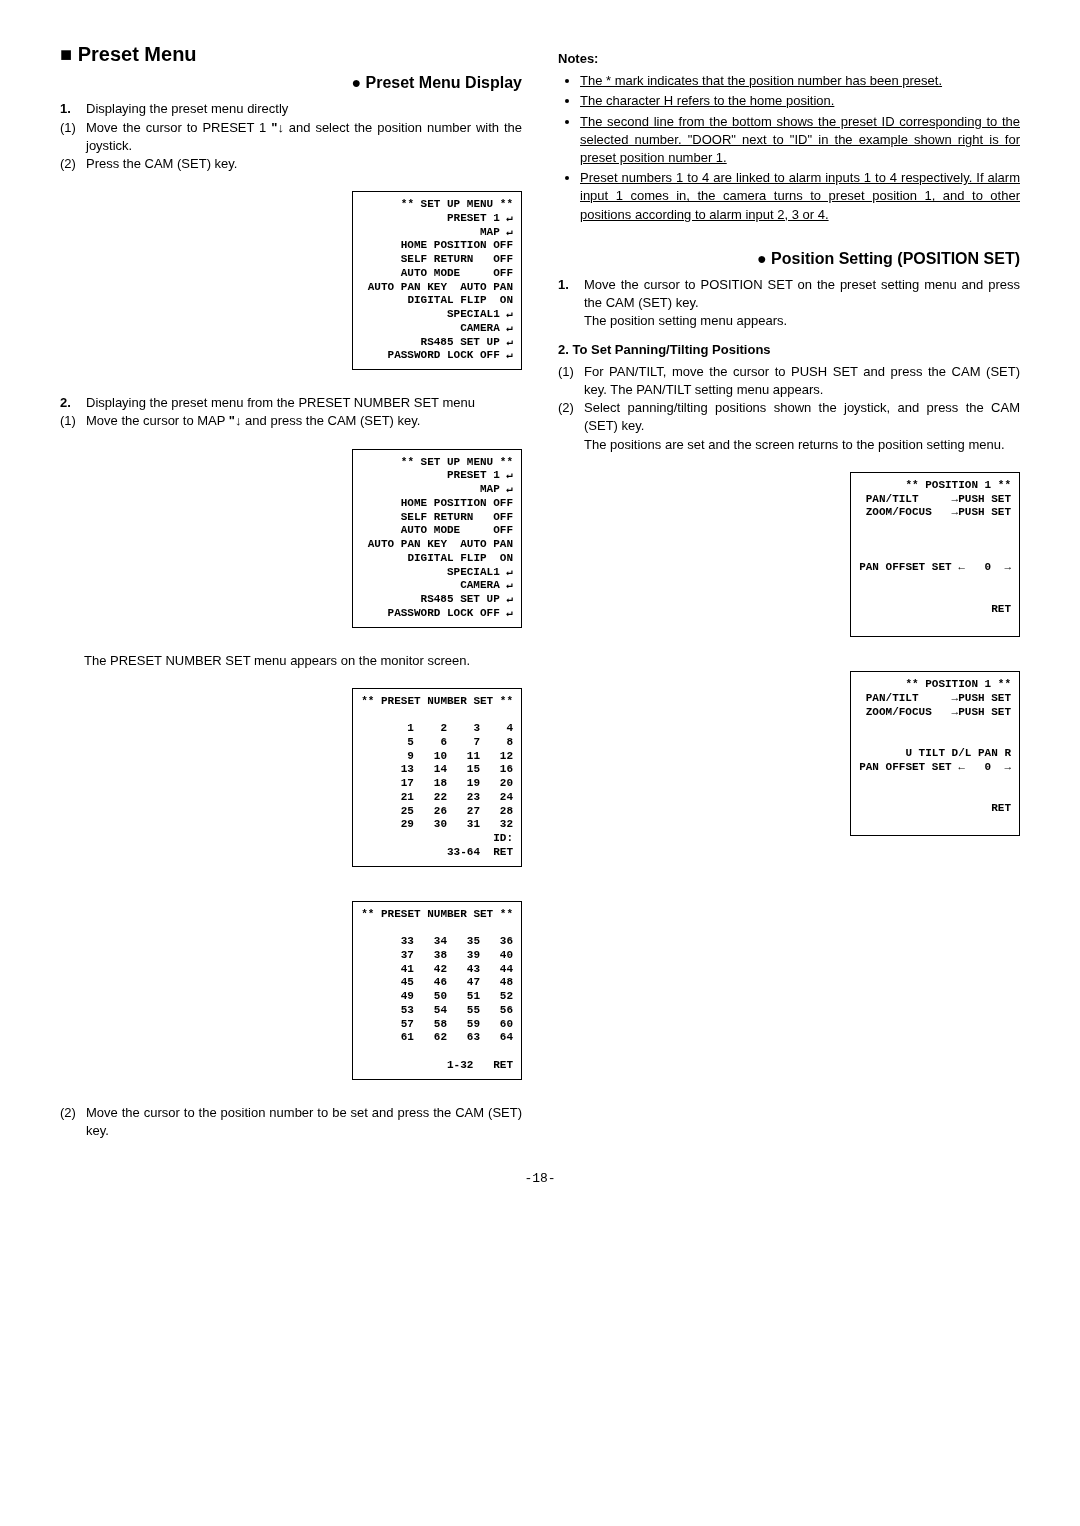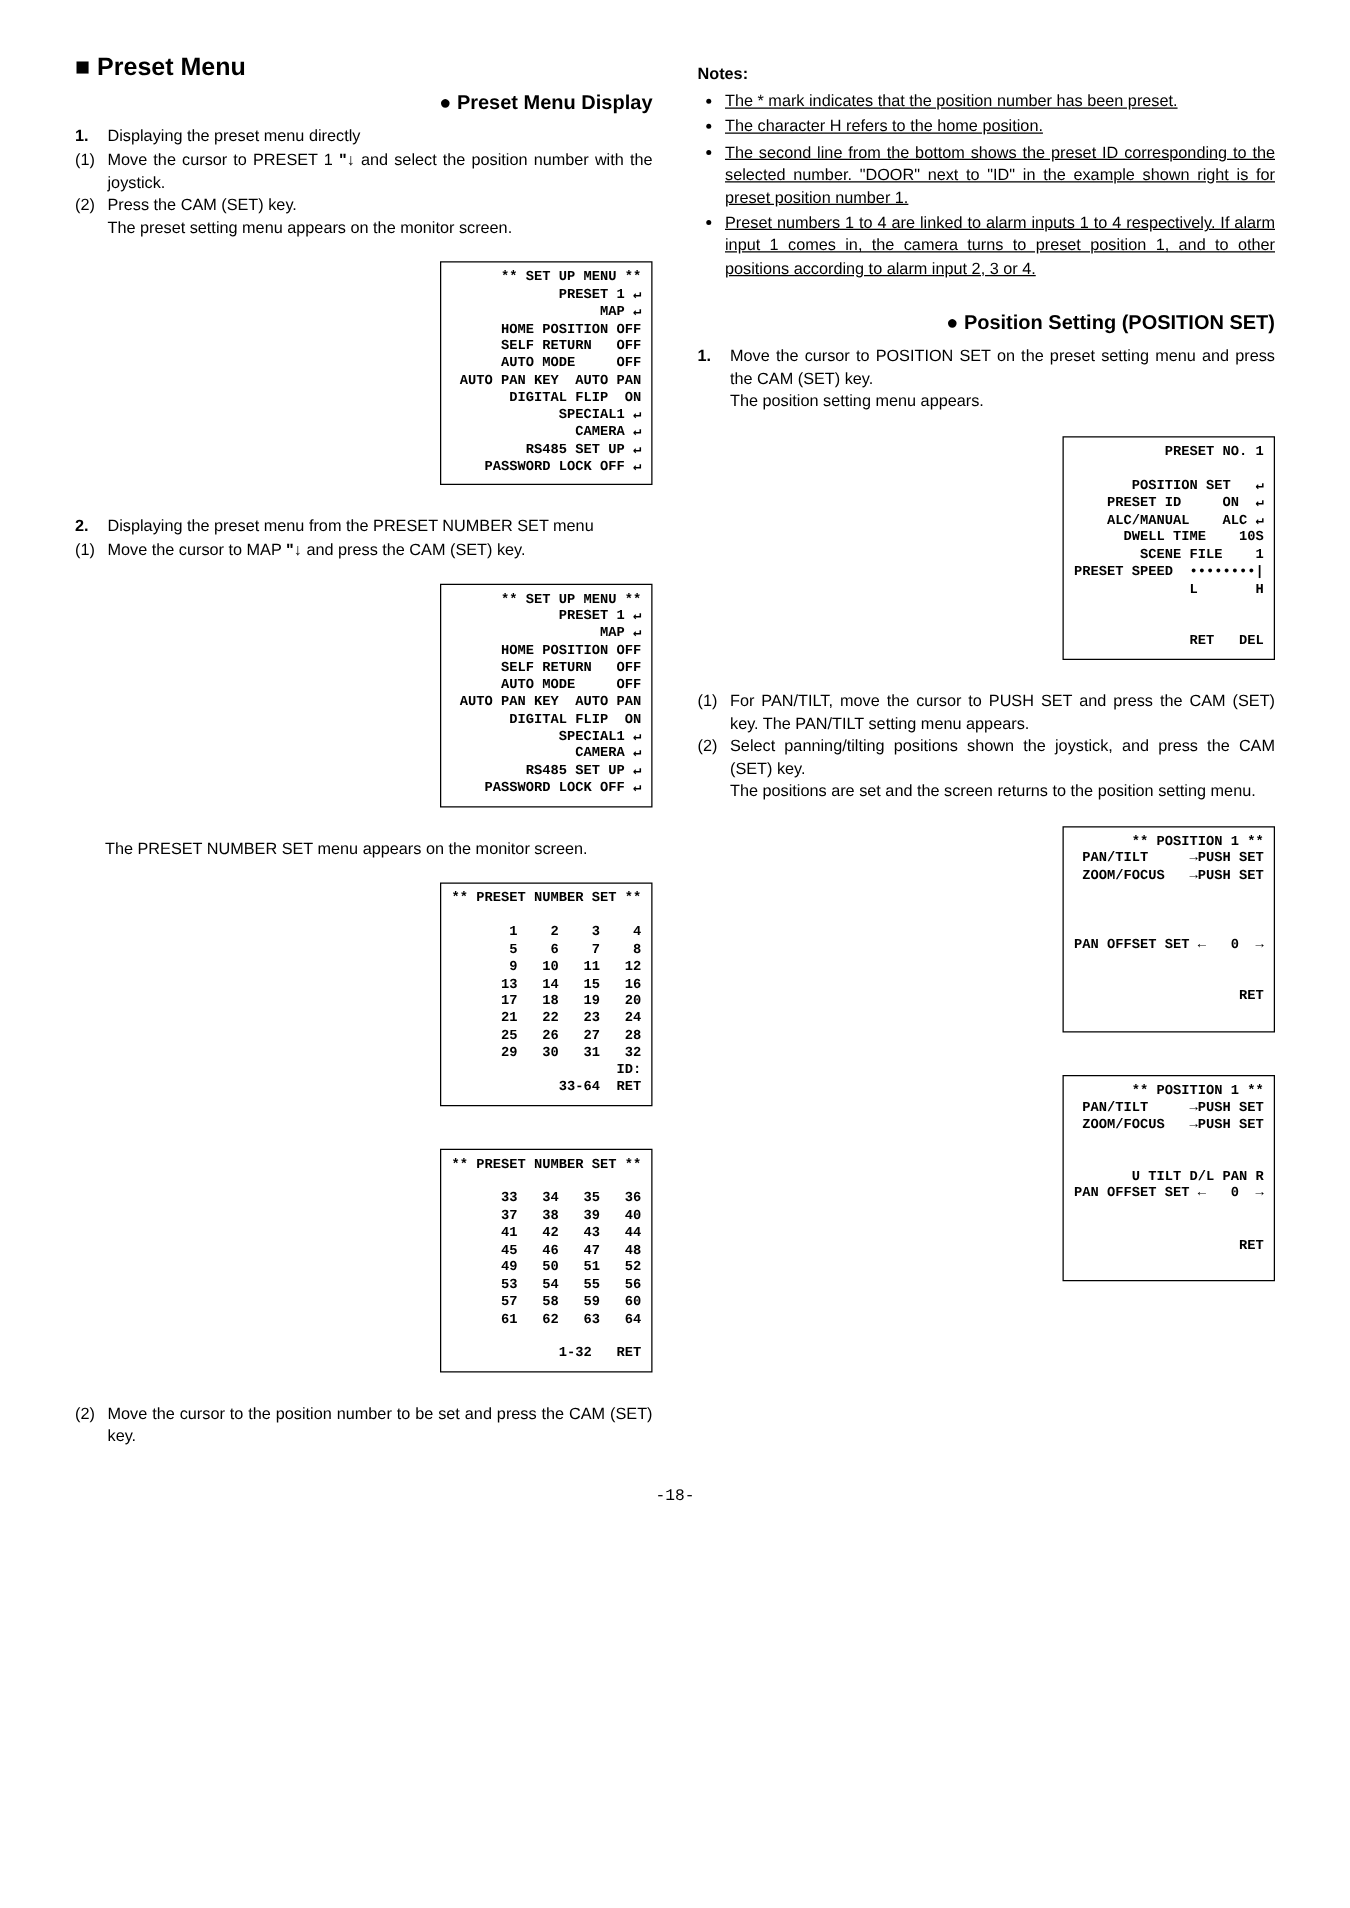--- a/index.html
+++ b/index.html
@@ -120,21 +120,20 @@
       <div class="num-col"><span>(1)</span></div>
       <div class="txt-col">
         <span>Move the cursor to PRESET 1 </span><span class="icon-arrow">"↓</span><span> and select the position number with the joystick.</span>
       </div>
     </div>
 
     <div class="flex-start">
       <div class="num-col"><span>(2)</span></div>
       <div class="txt-col">
         <div>Press the CAM (SET) key.</div>
-        <div>The preset setting menu appears on the monitor screen.</div>
       </div>
     </div>
 
     <div class="screen-wrap">
       <div class="screen">    ** SET UP MENU **
 PRESET 1 ↵
  MAP ↵
  HOME POSITION OFF
  SELF RETURN   OFF
  AUTO MODE     OFF
@@ -227,35 +226,22 @@
     </h2>
 
     <div class="flex-start">
       <div class="num-col"><span class="step-num">1.</span></div>
       <div class="txt-col">
         <div>Move the cursor to POSITION SET on the preset setting menu and press the CAM (SET) key.</div>
         <div>The position setting menu appears.</div>
       </div>
     </div>
 
-    <div class="screen-wrap">
-      <div class="screen">      PRESET NO. 1
-
-POSITION SET   ↵
-PRESET ID     ON  ↵
-ALC/MANUAL    ALC ↵
-DWELL TIME    10S
-SCENE FILE    1
-PRESET SPEED  ••••••••|
-              L       H
-
-
-RET   DEL</div>
-    </div>
-
+
+    <h3>2.  To Set Panning/Tilting Positions</h3>
 
     <div class="flex-start">
       <div class="num-col"><span>(1)</span></div>
       <div class="txt-col">For PAN/TILT, move the cursor to PUSH SET and press the CAM (SET) key. The PAN/TILT setting menu appears.</div>
     </div>
 
     <div class="flex-start">
       <div class="num-col"><span>(2)</span></div>
       <div class="txt-col">
         <div>Select panning/tilting positions shown the joystick, and press the CAM (SET) key.</div>

